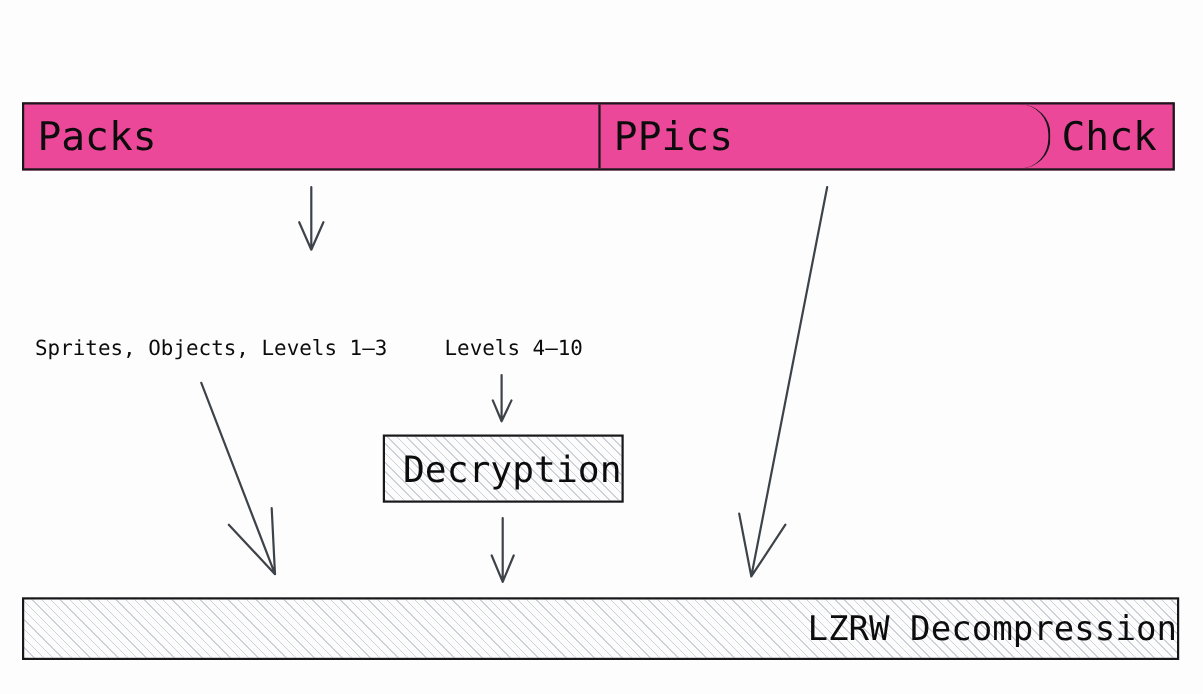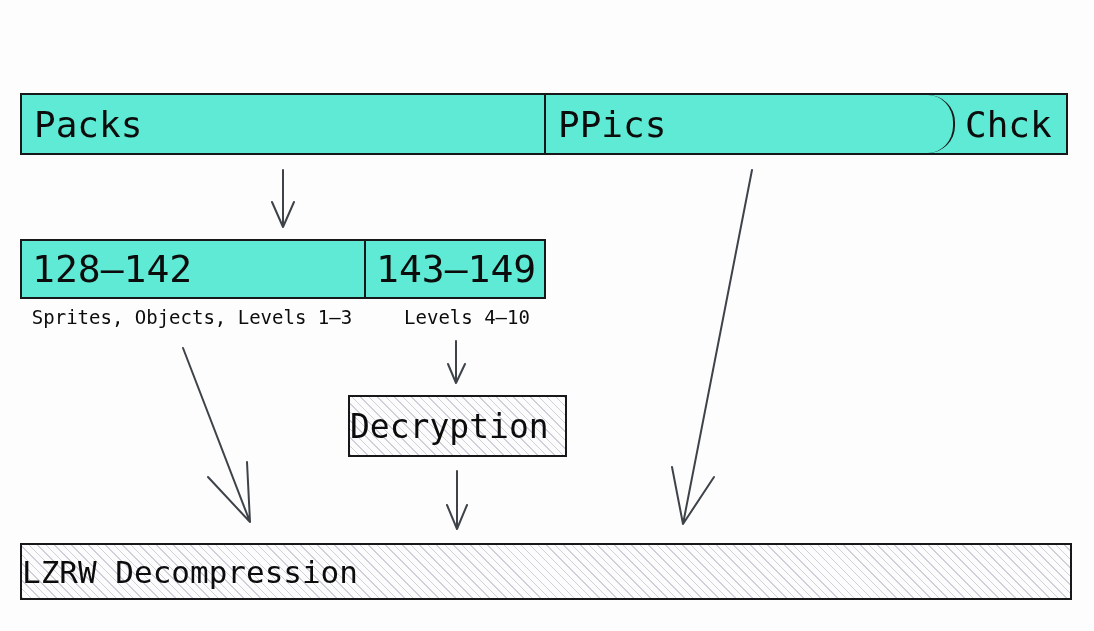--- a/index.html
+++ b/index.html
@@ -13,21 +13,21 @@
   }
   .title{
     position:absolute;left:22px;top:30px;
     font-size:53px;line-height:53px;font-weight:500;
     letter-spacing:-1px;white-space:pre;
   }
   .row{
     position:absolute;display:flex;
     border:2px solid #18181a;
     box-sizing:border-box;
-    background:#5eead4;
+    background:#ec4899;
   }
   .cell{
     display:flex;align-items:center;
     box-sizing:border-box;
     border-right:2px solid #18181a;
     padding-left:12px;
     font-weight:500;
     white-space:nowrap;
     overflow:hidden;
   }
@@ -45,21 +45,21 @@
     position:absolute;top:305px;
     font-size:19px;line-height:24px;
     text-align:center;white-space:nowrap;
   }
   .caption-1{left:20px;width:344px;}
   .caption-2{left:376px;width:182px;}
   .node{
     position:absolute;
     border:2px solid #18181a;
     box-sizing:border-box;
-    display:flex;align-items:center;justify-content:flex-start;
+    display:flex;align-items:center;justify-content:flex-end;
     font-weight:500;
     background-color:#fcfcfd;
     background-image:repeating-linear-gradient(45deg,
       #ced1da 0, #ced1da 1px, transparent 1px, transparent 6px);
   }
   .node-decryption{left:348px;top:395px;width:219px;height:62px;font-size:33px;}
   .node-lzrw{left:20px;top:543px;width:1052px;height:57px;font-size:31px;}
   .arrows{
     position:absolute;left:0;top:0;width:1094px;height:631px;
     pointer-events:none;
@@ -80,28 +80,20 @@
       <span>Packs</span>
     </div>
     <div class="cell cell-ppics">
       <span>PPics</span>
     </div>
     <div class="cell cell-chck">
       <span>Chck</span>
     </div>
   </div>
 
-  <div class="row range-row">
-    <div class="cell cell-r1">
-      <span>128–142</span>
-    </div>
-    <div class="cell cell-r2">
-      <span>143–149</span>
-    </div>
-  </div>
 
   <div class="caption caption-1">Sprites, Objects, Levels 1–3</div>
   <div class="caption caption-2">Levels 4–10</div>
 
   <div class="node node-decryption">
     <span>Decryption</span>
   </div>
 
   <div class="node node-lzrw">
     <span>LZRW Decompression</span>

